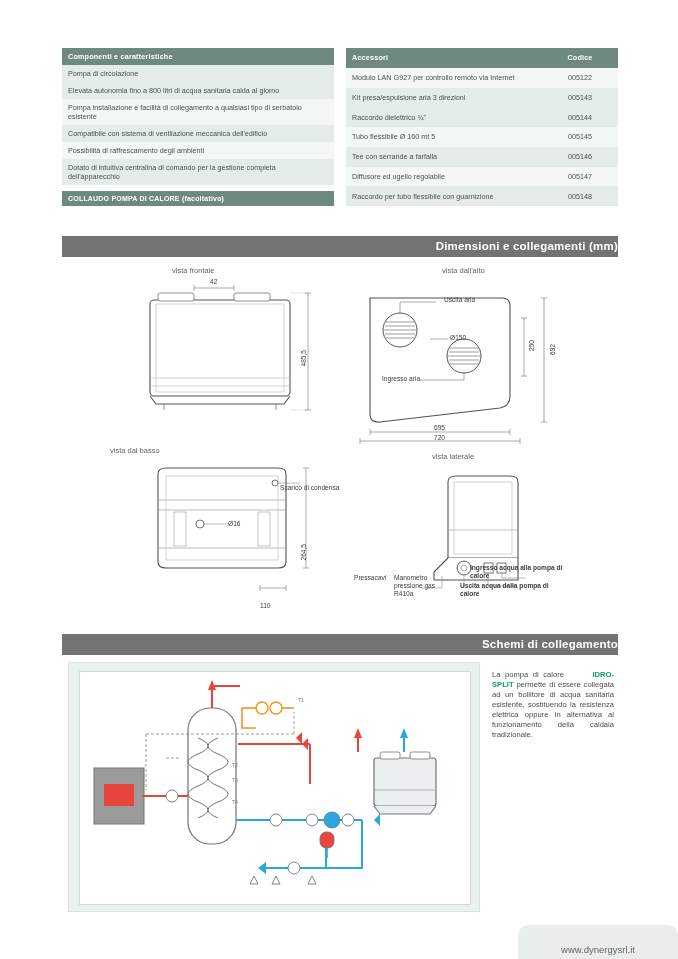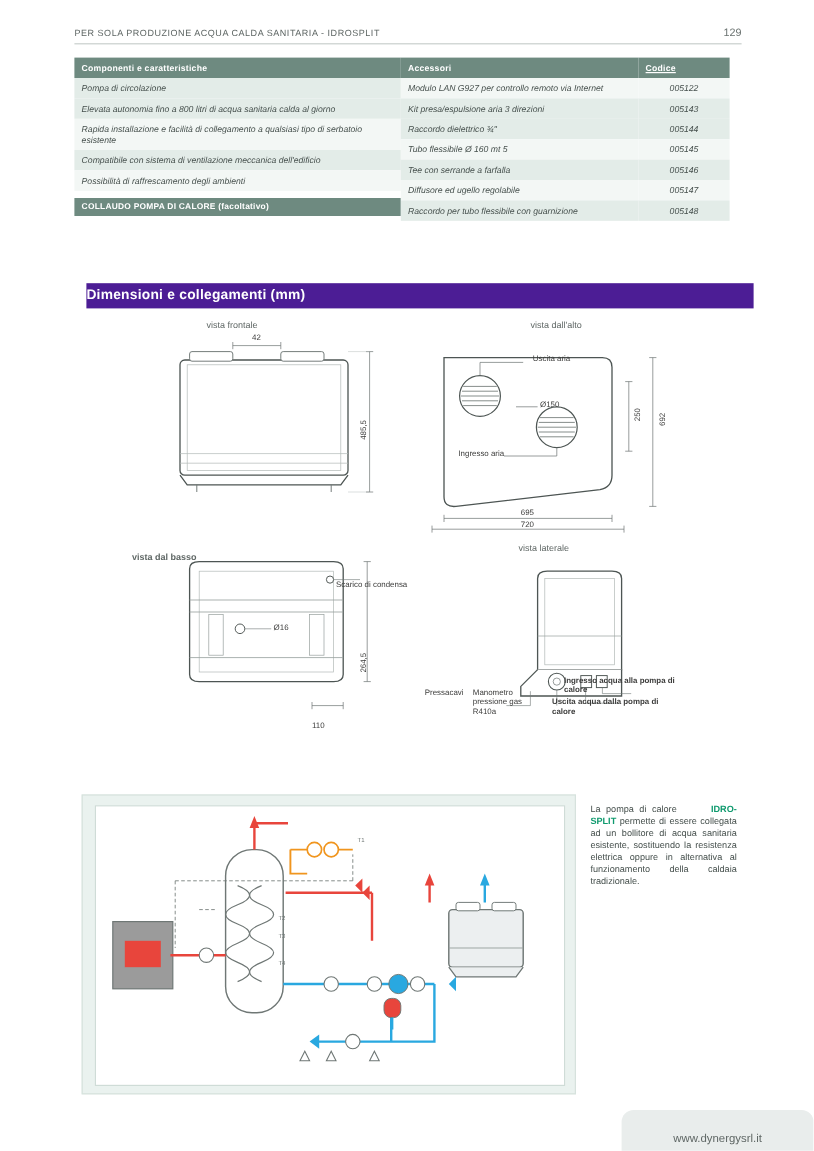--- a/index.html
+++ b/index.html
@@ -21,48 +21,47 @@
     padding-bottom:4px;
     border-bottom:1px solid #c9cfcd;
   }
   .header-title {
     font-size:7.5px; letter-spacing:0.45px; color:#5d6563;
     text-transform:uppercase; font-variant:small-caps;
   }
   .header-page { font-size:9px; color:#6a7270; }
 
   
-  .tables-row { position:absolute; left:62px; top:48px; width:556px; display:flex; gap:0; }
+  .tables-row { position:absolute; left:62px; top:48px; width:556px; display:flex; gap:12px; }
   .tbl { border-collapse:collapse; font-size:7.2px; }
   .tbl th {
     background:#6e8a80; color:#ffffff; font-size:7.2px; font-weight:bold;
     text-align:left; padding:4px 6px; letter-spacing:0.2px;
   }
-  .tbl td { padding:4px 6px; color:#46504d; line-height:1.25; vertical-align:middle;font-style:italic; }
+  .tbl td { padding:4px 6px; color:#46504d; line-height:1.25; vertical-align:middle; }
   .tbl tr.alt td { background:#e3ece8; }
   .tbl tr.norm td { background:#f3f7f5; }
   .left-tbl { width:272px; }
   .left-tbl th { width:272px; }
   .right-tbl { width:274px; }
-  .right-tbl th.code-h { width:76px; text-align:left;text-decoration:underline; }
+  .right-tbl th.code-h { width:76px; text-align:center; }
   .right-tbl td.code { text-align:center; width:76px; }
 
   .collaudo {
     margin-top:6px;
     background:#6e8a80; color:#fff; font-size:7px; font-weight:bold;
     padding:4px 6px; width:272px; letter-spacing:0.2px;
   }
 
   
   .sec-bar {
     position:absolute; left:62px; width:556px; height:21px;
-    background:#4c1d95; color:#ffffff;
-    font-size:11.5px; font-weight:bold; text-align:left; line-height:21px;
+    background:#737373; color:#ffffff;
+    font-size:11.5px; font-weight:bold; text-align:right; line-height:21px;
     letter-spacing:0.2px;
-    margin-left:10px;
   }
   #sec-dim { top:236px; }
   #sec-schemi { top:634px; }
 
   
   .draw-area { position:absolute; left:62px; top:262px; width:556px; height:366px; }
   .cap { position:absolute; font-size:7.5px; color:#5f6765; }
   .dim-lbl { position:absolute; font-size:6.6px; color:#3c3c3b; }
   .dim-lbl.vert { writing-mode:vertical-rl; transform:rotate(180deg); }
 
@@ -87,47 +86,46 @@
   .footer span { font-size:9.5px; color:#5f6765; }
 
   
   svg { display:block; }
 </style>
 </head>
 <body>
 
 <div class="page">
 
-  <div class="page-header">
-    <div class="header-title">Per sola produzione acqua calda sanitaria - Idrosplit</div>
-    <div class="header-page">129</div>
-  </div>
 
   <div class="tables-row">
 
     <div>
       <table class="tbl left-tbl">
         <tbody>
             <tr>
               <th>Componenti e caratteristiche</th>
             </tr>
         <tr class="alt">
               <td>Pompa di circolazione</td>
             </tr>
         <tr class="alt">
               <td>Elevata autonomia fino a 800 litri di acqua sanitaria calda al giorno</td>
             </tr>
         <tr class="norm">
-              <td>Rapida installazione e facilità di collegamento a qualsiasi tipo di serbatoio esistente</td>
+              <td>Pompa installazione e facilità di collegamento a qualsiasi tipo di serbatoio esistente</td>
             </tr>
         <tr class="alt">
               <td>Compatibile con sistema di ventilazione meccanica dell'edificio</td>
             </tr>
         <tr class="norm">
               <td>Possibilità di raffrescamento degli ambienti</td>
+            </tr>
+        <tr class="alt">
+              <td>Dotato di intuitiva centralina di comando per la gestione completa dell'apparecchio</td>
             </tr>
       </tbody>
         </table>
       <div class="collaudo">COLLAUDO POMPA DI CALORE (facoltativo)</div>
     </div>
 
     <table class="tbl right-tbl">
       <tbody>
           <tr>
         <th>Accessori</th>
@@ -164,21 +162,21 @@
     </tbody>
       </table>
   </div>
 
   <div class="sec-bar" id="sec-dim">Dimensioni e collegamenti (mm)</div>
 
   <div class="draw-area">
 
     <div class="cap" style="left:110px; top:4px;">vista frontale</div>
     <div class="cap" style="left:380px; top:4px;">vista dall'alto</div>
-    <div class="cap" style="left:48px; top:198px;font-weight:bold;">vista dal basso</div>
+    <div class="cap" style="left:48px; top:184px;">vista dal basso</div>
     <div class="cap" style="left:370px; top:190px;">vista laterale</div>
 
     <svg width="230" height="150" viewBox="0 0 230 150" style="position:absolute; left:50px; top:20px;">
       <rect x="38" y="18" width="140" height="96" rx="4" fill="#ffffff" stroke="#4d5553" stroke-width="1.1"></rect>
       <rect x="46" y="11" width="36" height="8" rx="2" fill="#fff" stroke="#6f7775" stroke-width="0.8"></rect>
       <rect x="122" y="11" width="36" height="8" rx="2" fill="#fff" stroke="#6f7775" stroke-width="0.8"></rect>
       <rect x="44" y="22" width="128" height="88" fill="none" stroke="#b4bbb9" stroke-width="0.6"></rect>
       <line x1="38" y1="96" x2="178" y2="96" stroke="#b4bbb9" stroke-width="0.6"></line>
       <line x1="38" y1="104" x2="178" y2="104" stroke="#b4bbb9" stroke-width="0.6"></line>
       <path d="M38 114 L44 122 L172 122 L178 114" fill="none" stroke="#4d5553" stroke-width="1.1"></path>
@@ -286,20 +284,21 @@
       <line x1="96" y1="118" x2="124" y2="118" stroke="#6f7775" stroke-width="0.5"></line>
       <line x1="110" y1="105" x2="110" y2="110" stroke="#6f7775" stroke-width="0.5"></line>
       <line x1="110" y1="110" x2="134" y2="110" stroke="#6f7775" stroke-width="0.5"></line>
     </svg>
     <div class="dim-lbl" style="left:292px; top:312px;">Pressacavi</div>
     <div class="dim-lbl" style="left:332px; top:312px; line-height:1.2; width:48px;">Manometro pressione gas R410a</div>
     <div class="dim-lbl" style="left:408px; top:302px; line-height:1.2; width:96px; font-weight:bold;">Ingresso acqua alla pompa di calore</div>
     <div class="dim-lbl" style="left:398px; top:320px; line-height:1.2; width:96px; font-weight:bold;">Uscita acqua dalla pompa di calore</div>
   </div>
 
+  <div class="sec-bar" id="sec-schemi">Schemi di collegamento</div>
 
   <div class="schema-wrap">
     <div class="schema-box">
       <div class="schema-inner">
         <svg width="392" height="234" viewBox="0 0 392 234">
 
           <rect x="108" y="36" width="48" height="136" rx="22" fill="#ffffff" stroke="#6f7775" stroke-width="1.2"></rect>
           <path d="M118 66 q20 8 0 16 q-20 8 0 16 q20 8 0 16 q-20 8 0 16 q20 8 0 16" fill="none" stroke="#6f7775" stroke-width="1"></path>
           <path d="M138 66 q-20 8 0 16 q20 8 0 16 q-20 8 0 16 q20 8 0 16 q-20 8 0 16" fill="none" stroke="#6f7775" stroke-width="1"></path>
 

